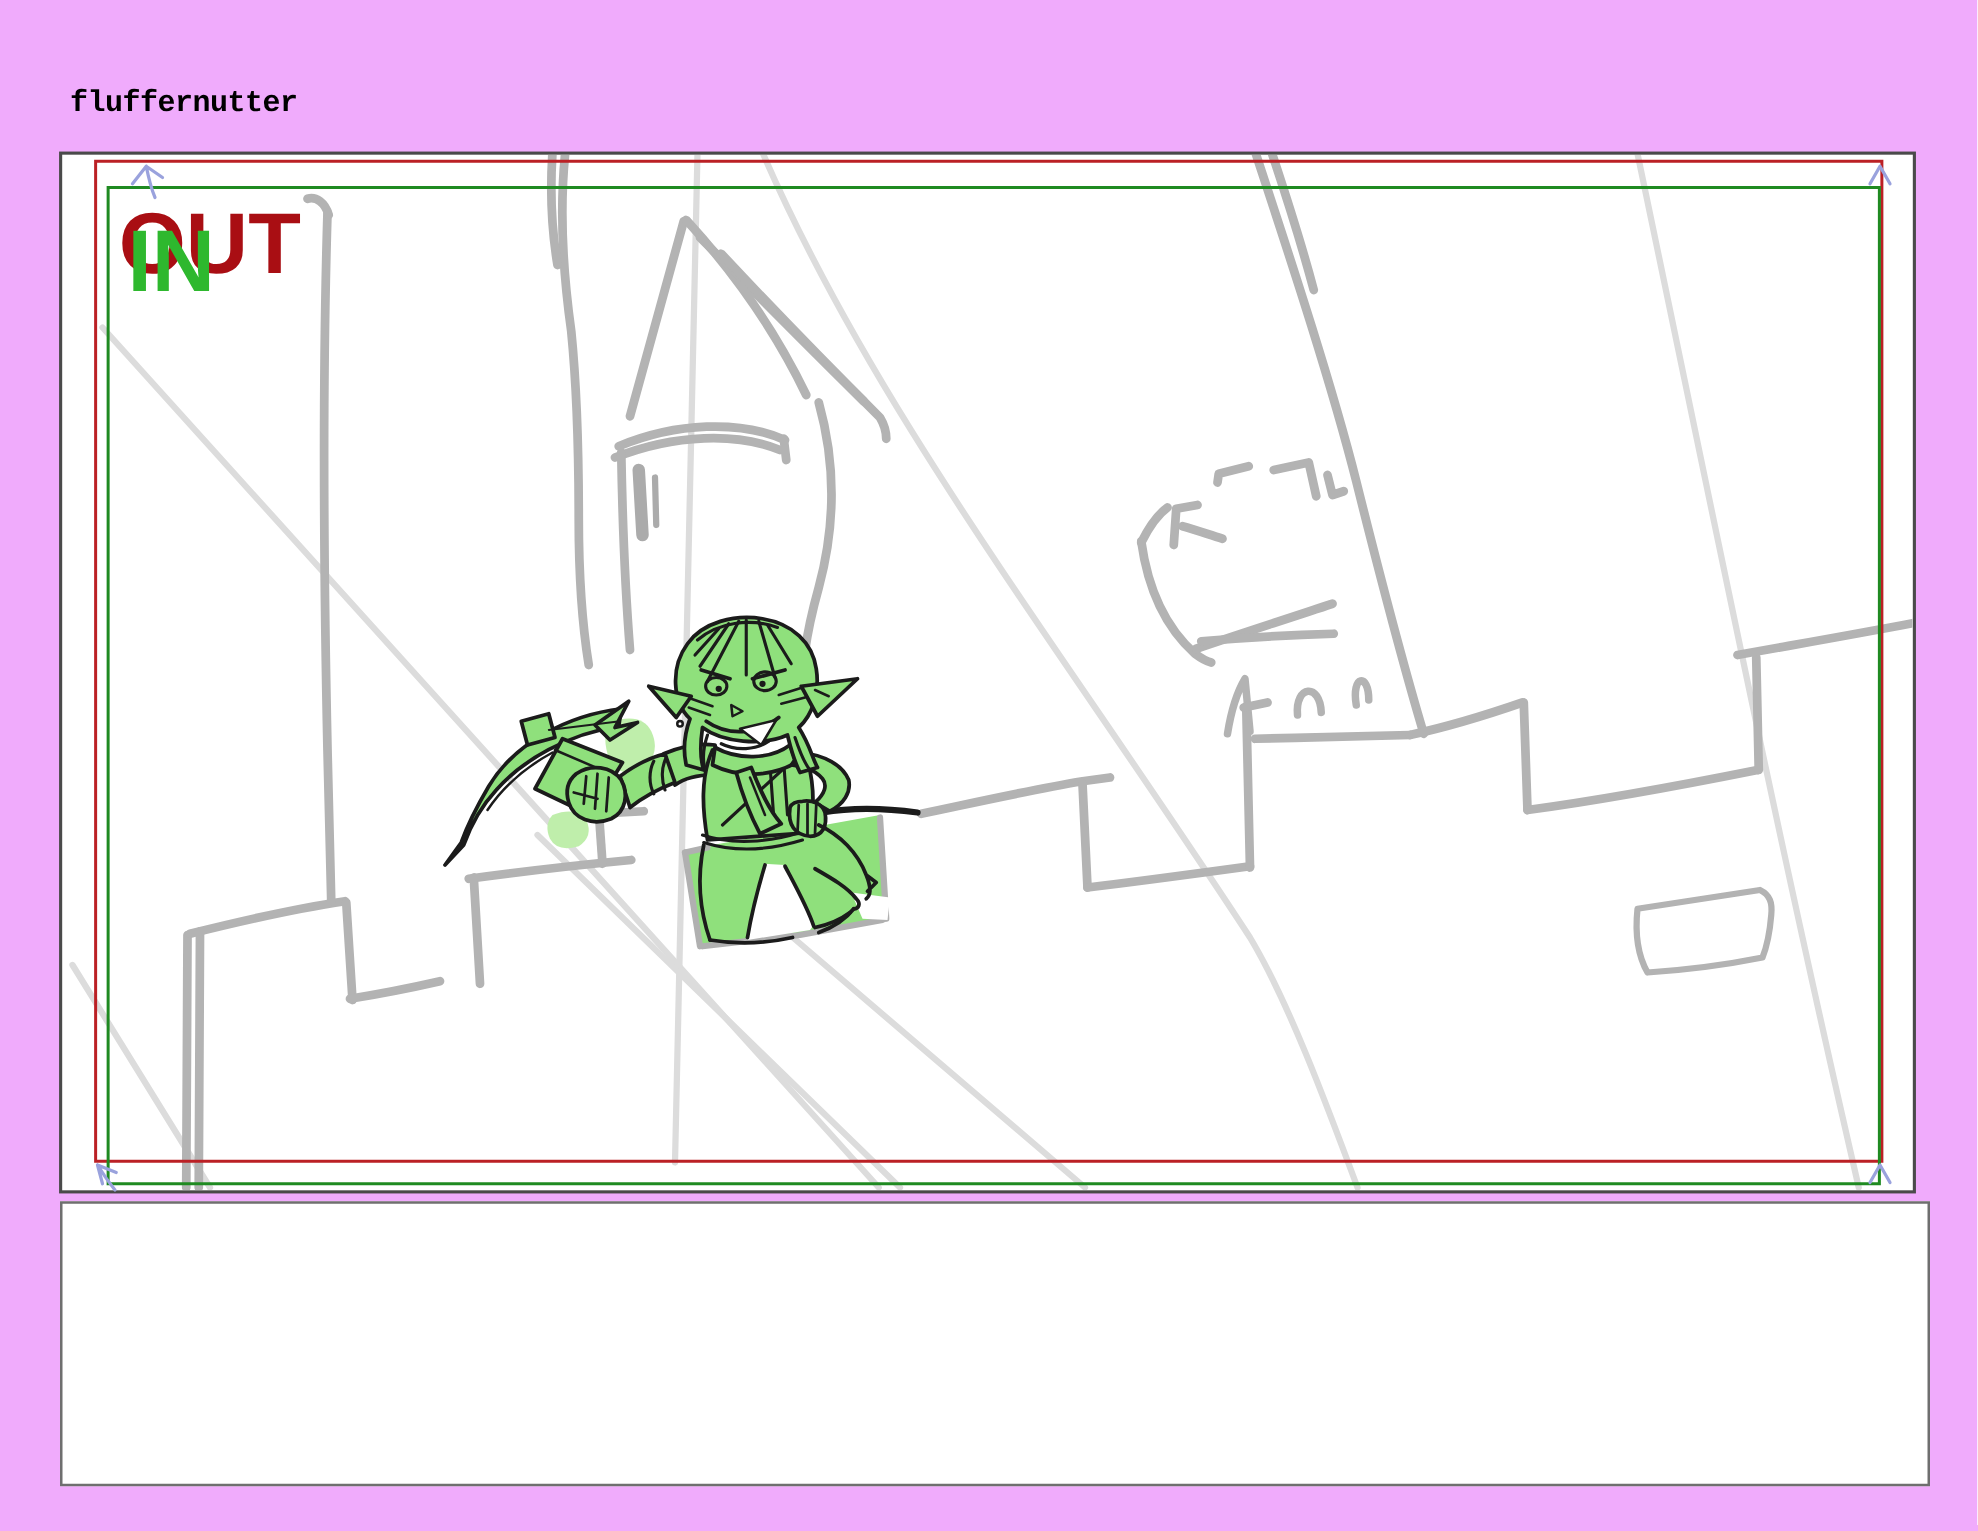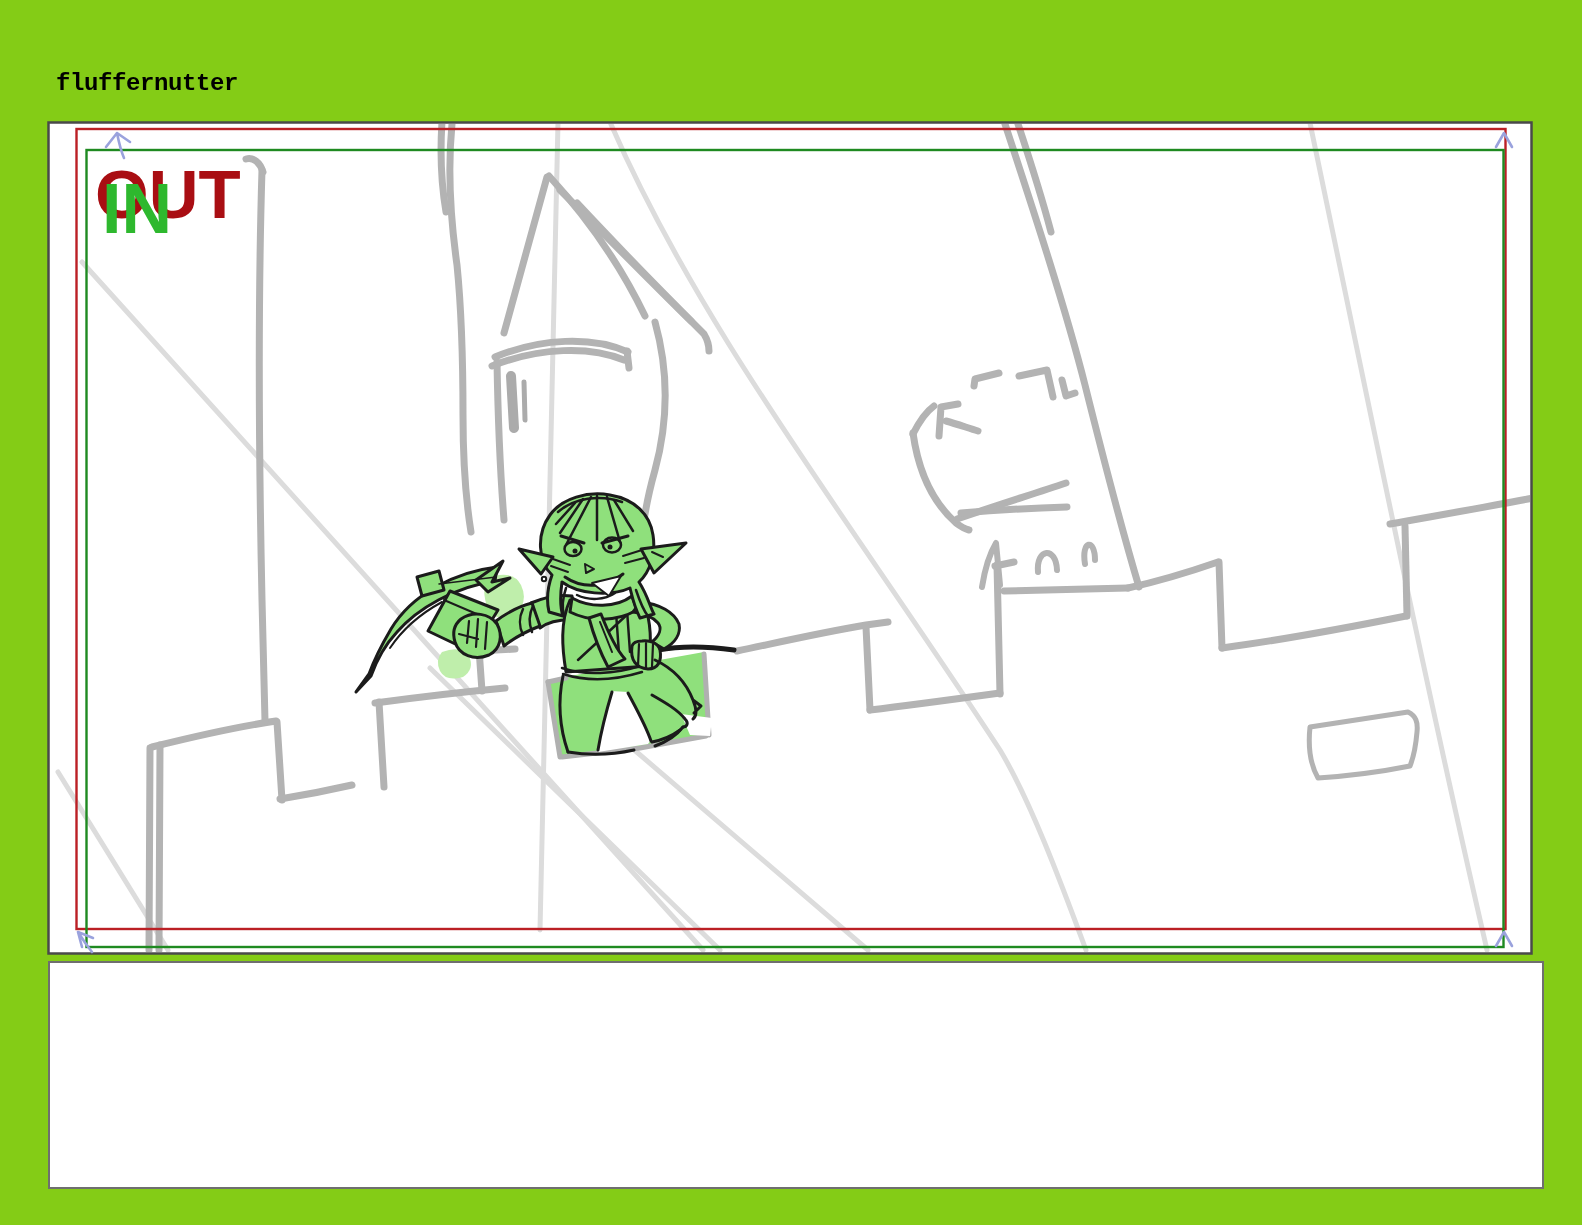--- a/index.html
+++ b/index.html
@@ -1,16 +1,16 @@
 <!DOCTYPE html>
 <html><head>
 <meta charset="utf-8">
 <style>
   html,body{margin:0;padding:0;background:#ffffff;}
-  .page{position:relative;width:1582px;height:1225px;background:#84cc16;overflow:hidden;
+  .page{position:relative;width:1582px;height:1225px;background:#f0abfc;overflow:hidden;
         font-family:"Liberation Sans",sans-serif;}
   .board-title{position:absolute;left:56px;top:70px;font-family:"Liberation Mono",monospace;
         font-weight:bold;font-size:24px;letter-spacing:-0.4px;color:#000;white-space:pre;}
   .art-svg{position:absolute;left:0;top:0;}
   .frame-label{font-family:"Liberation Sans",sans-serif;font-weight:bold;}
   .caption-box{position:absolute;left:48px;top:961px;width:1480px;height:212px;
         background:#fff;border:2px solid #6f6f6f;box-sizing:content-box;
         font-size:18px;color:#222;padding:6px;}
 </style>
 </head>

